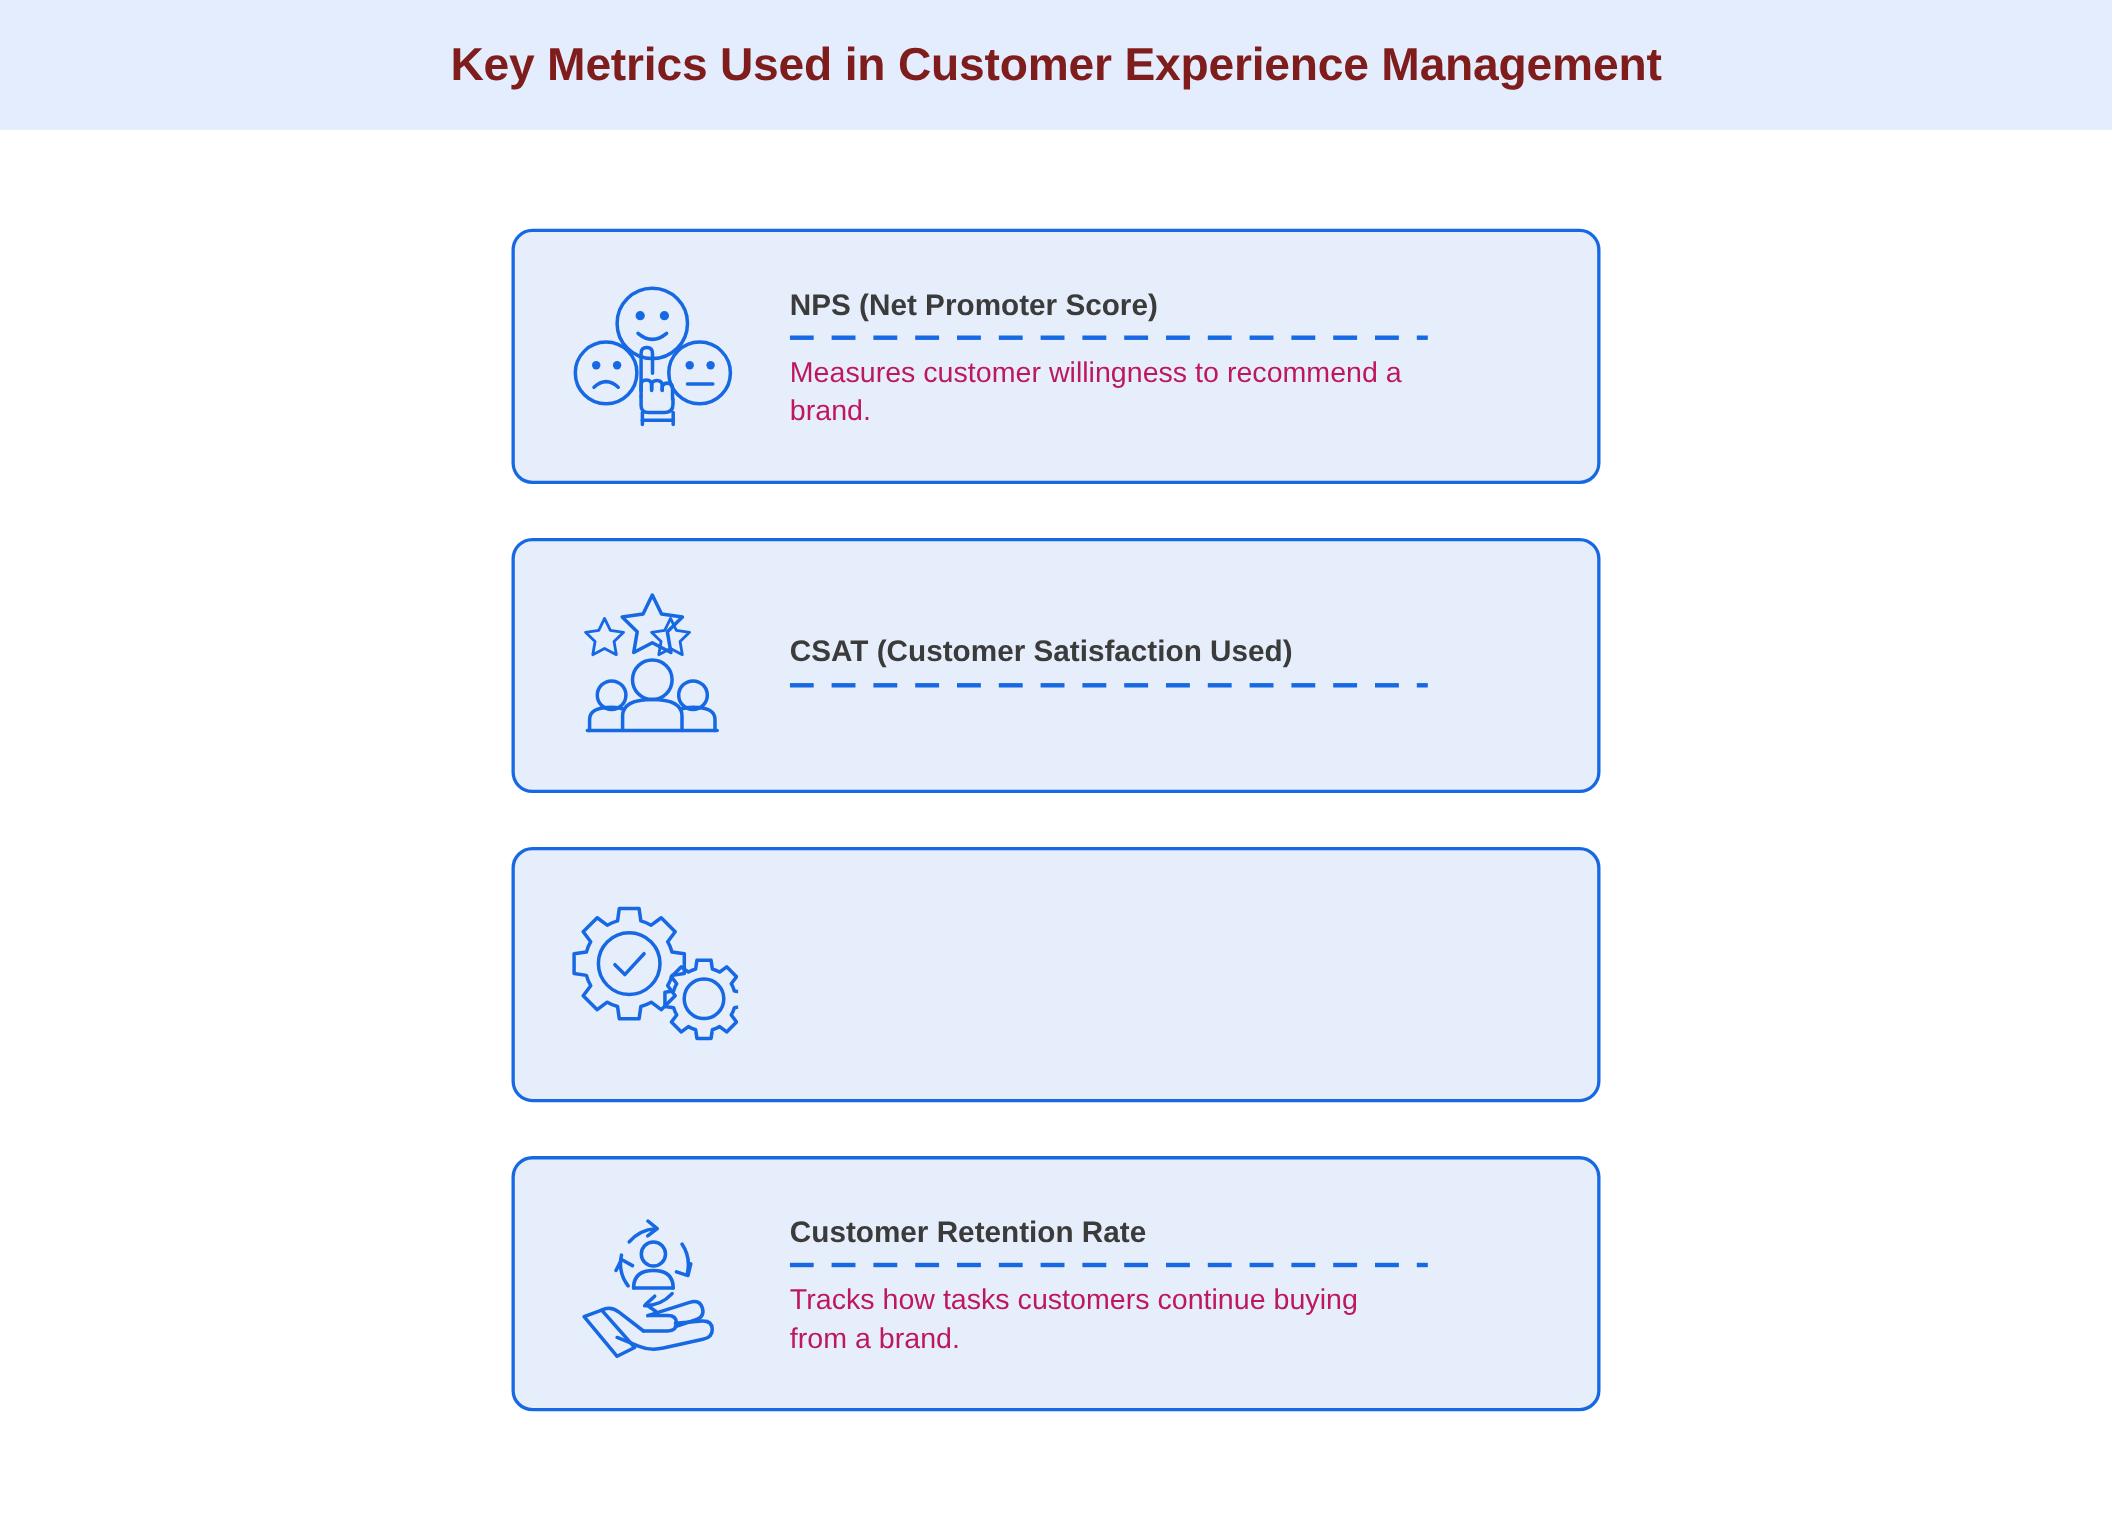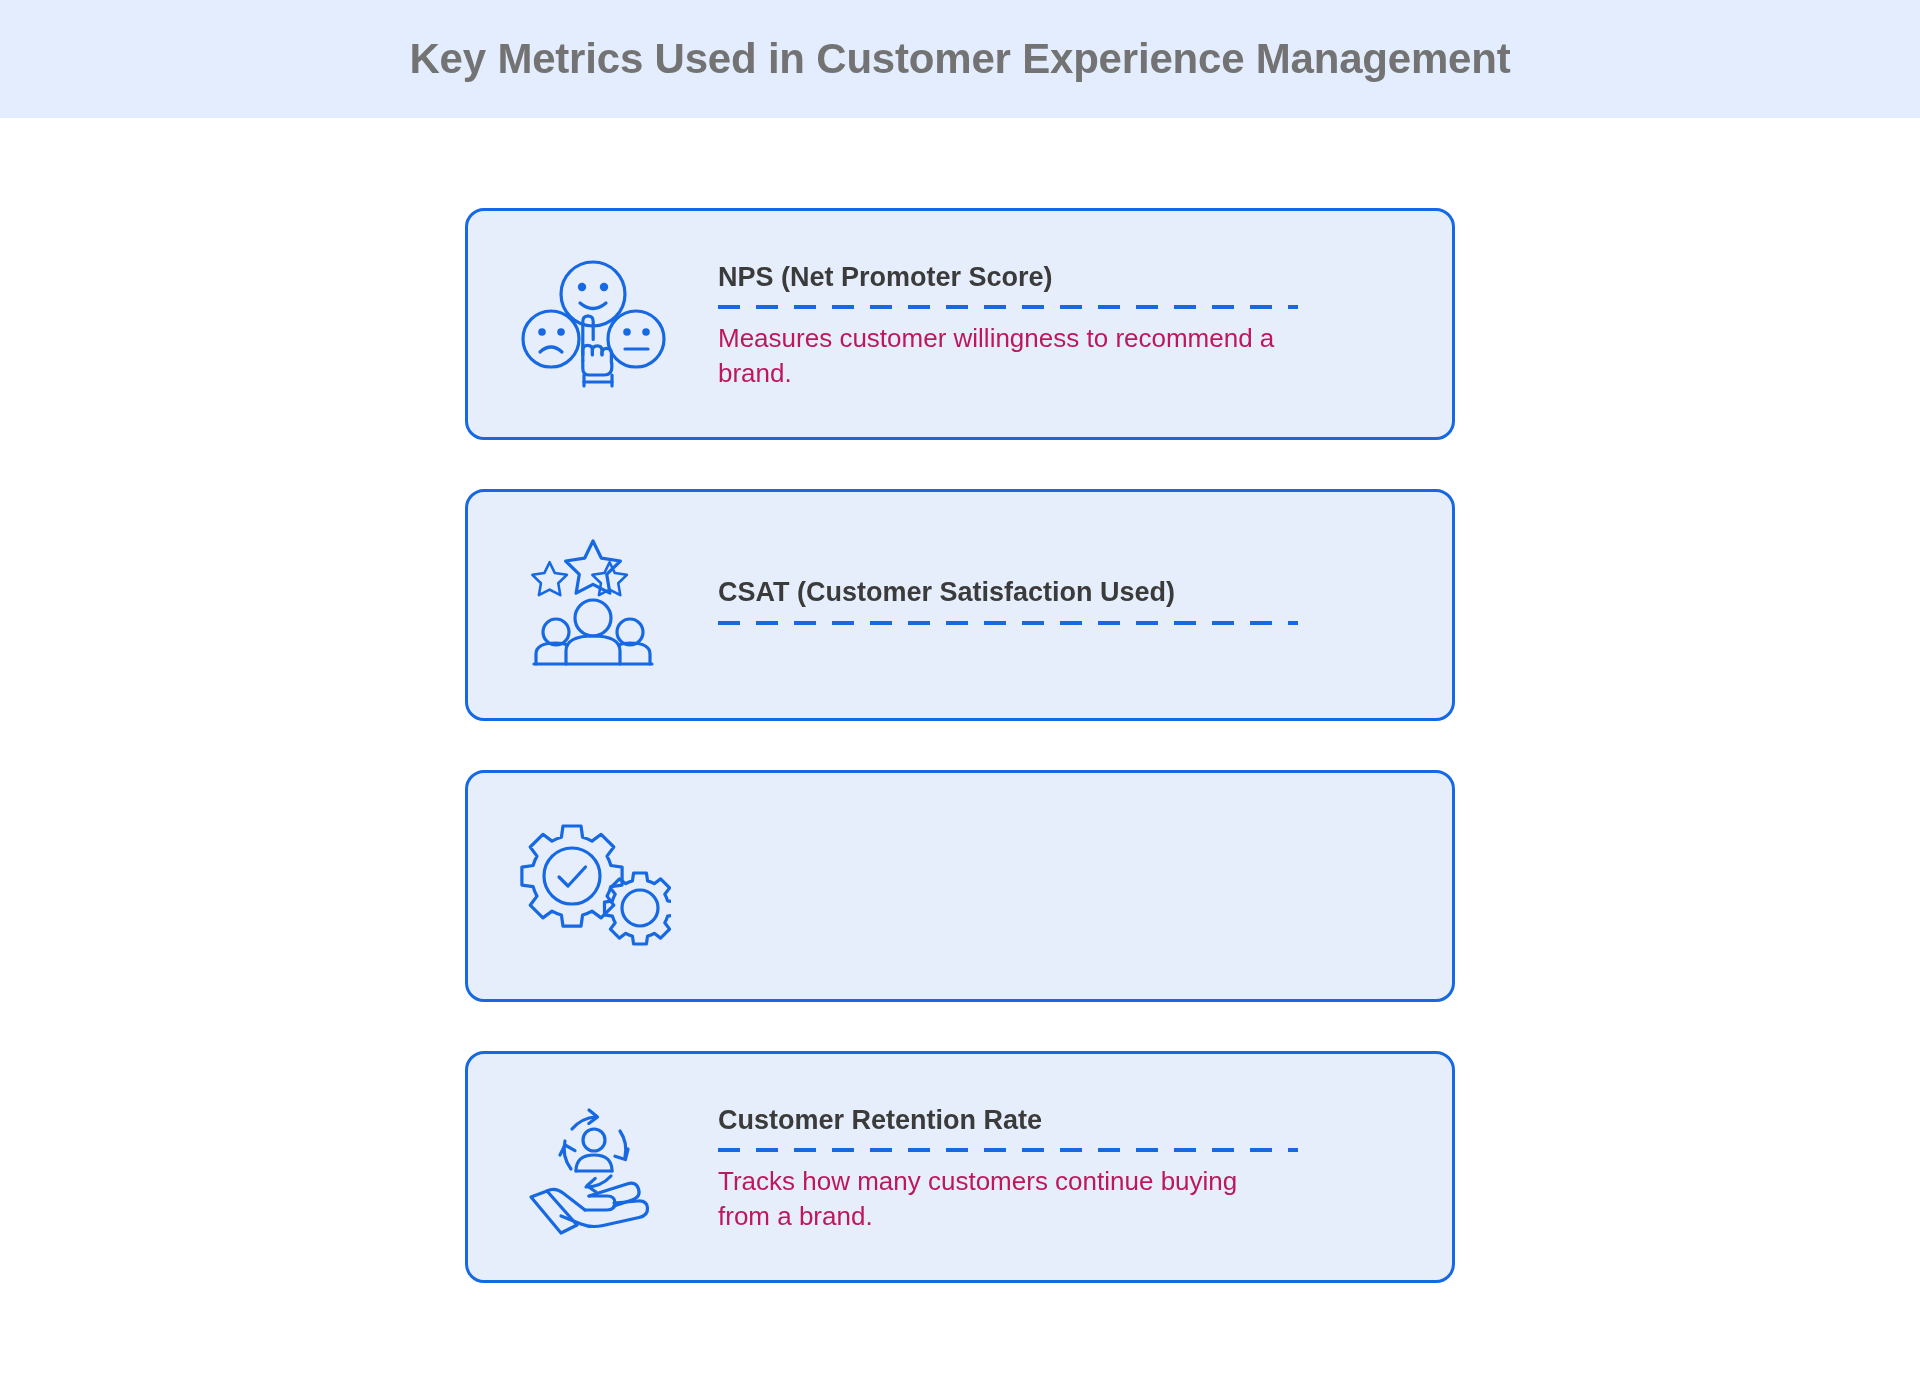--- a/index.html
+++ b/index.html
@@ -14,21 +14,21 @@
   
   .header-band {
     position:absolute; left:0; top:0;
     width:1920px; height:118px;
     background:#e4edfd;
     display:flex; align-items:center; justify-content:center;
   }
   .header-title {
     font-size:42px;
     font-weight:bold;
-    color:#737373;
+    color:#7f1d1d;
     letter-spacing:-0.2px;
     white-space:nowrap;
     line-height:1;
   }
 
   
   .cards {
     position:absolute;
     left:465px; top:208px;
     width:990px;
@@ -197,18 +197,18 @@
           <path d="M15 100 l16 -6 30 34 -16 8 z"></path>
           <path d="M31 94 q8 -4 16 2 l22 17"></path>
           <path d="M69 113 h22 q8 0 8 -7 t-8 -7 h-18"></path>
           <path d="M73 99 l38 -12 q9 -3 11.5 5 t-6.5 11 l-18 6"></path>
           <path d="M98 106 l24 -2 q9 -0.5 9.5 7 t-8.5 9.5 l-36 8 q-12 2.6 -22 -1.6 l-20 -8"></path>
         </svg>
       </div>
       <div class="card-text">
         <div class="card-title">Customer Retention Rate</div>
         <div class="divider"></div>
-        <div class="card-desc">Tracks how many customers continue buying from a brand.</div>
+        <div class="card-desc">Tracks how tasks customers continue buying from a brand.</div>
       </div>
     </div>
 
   </div>
 </div>
 
 </body></html>

